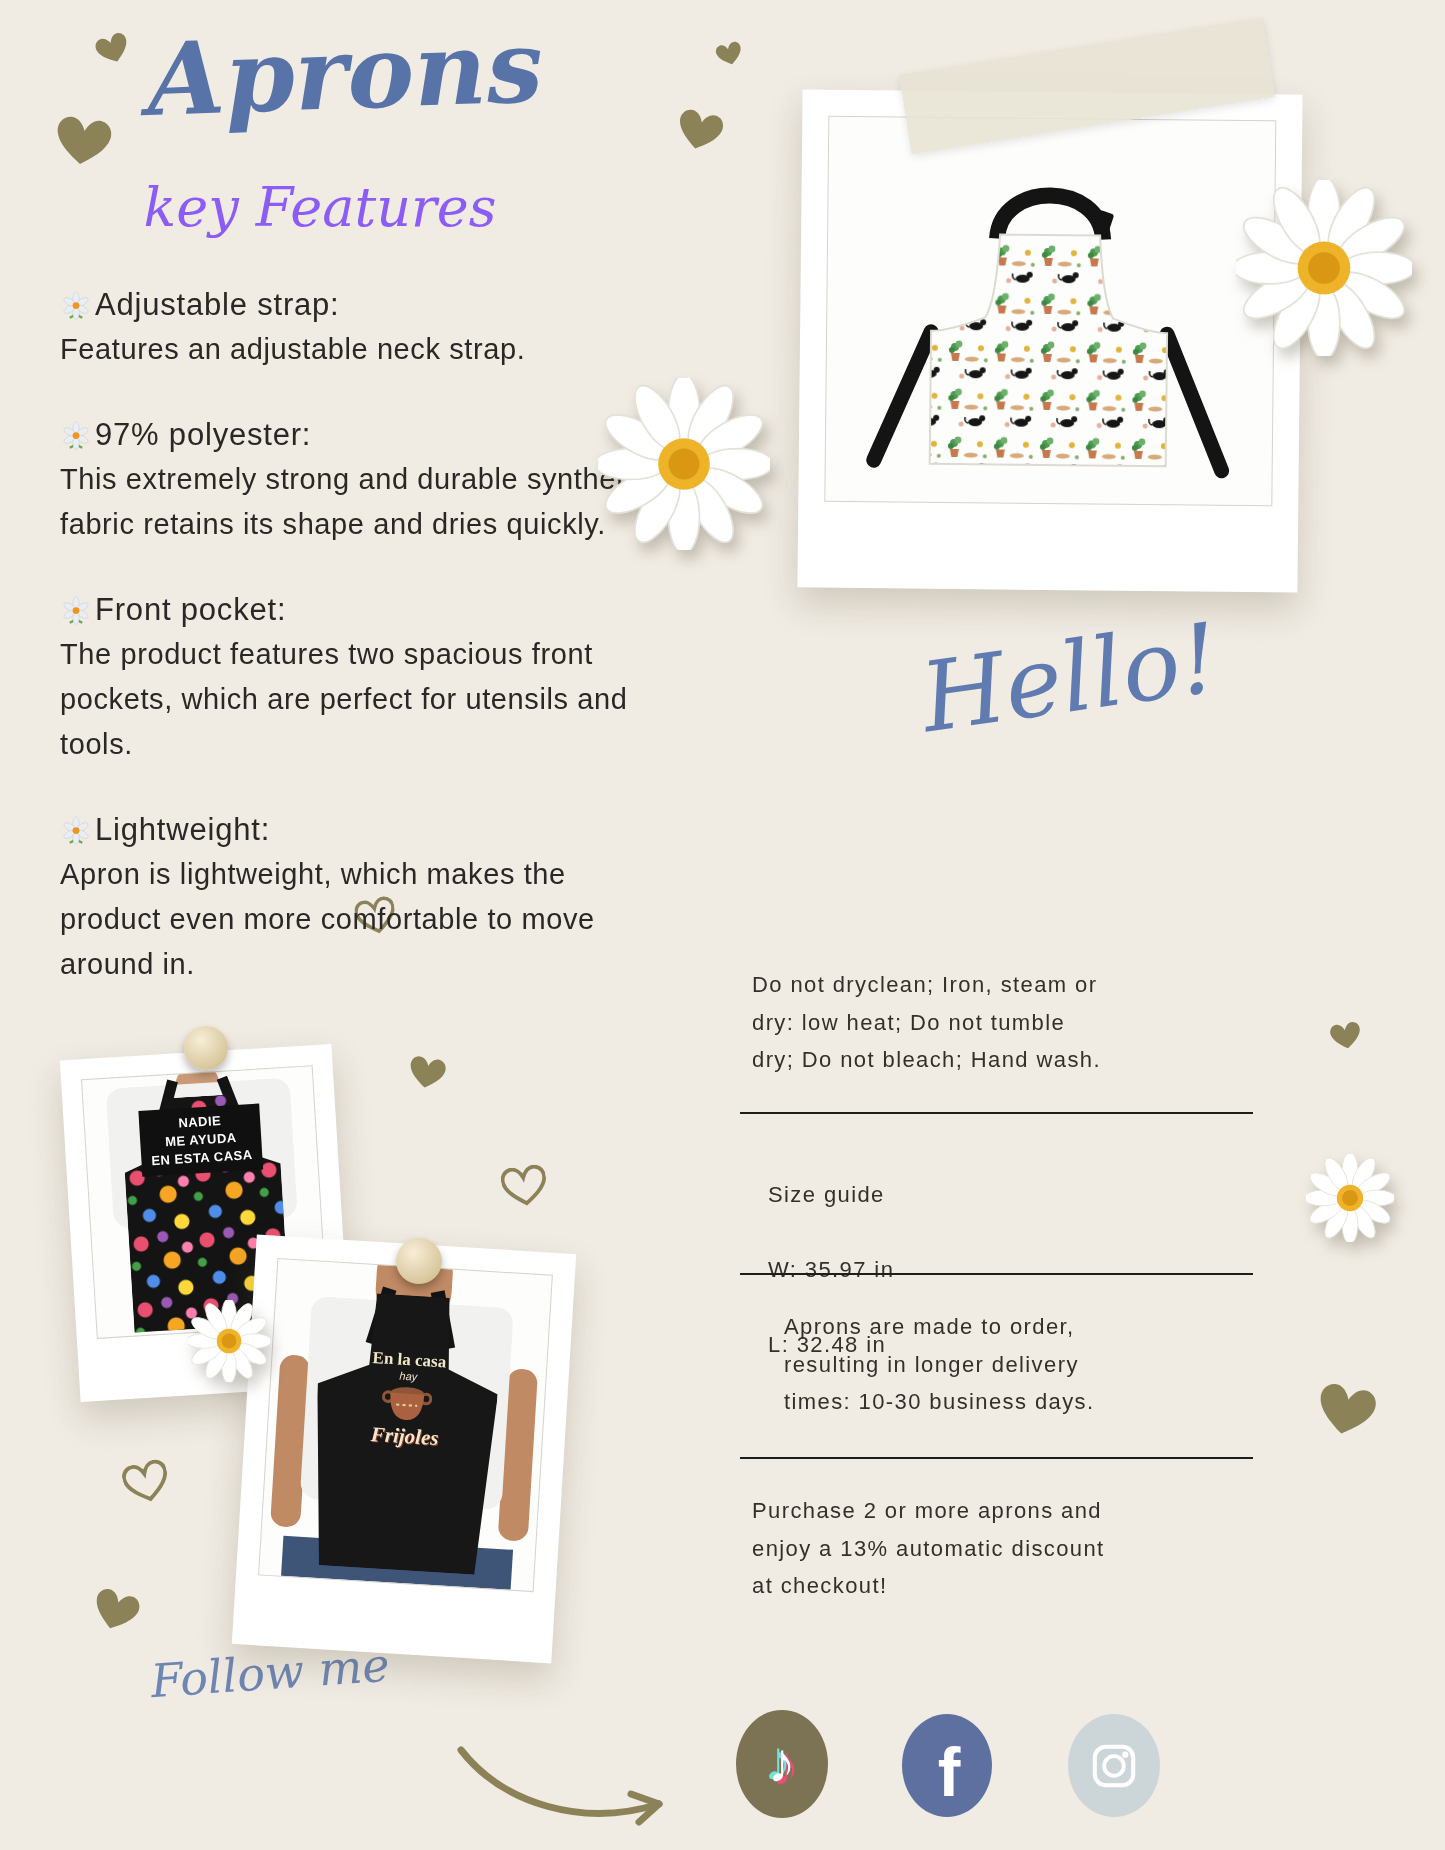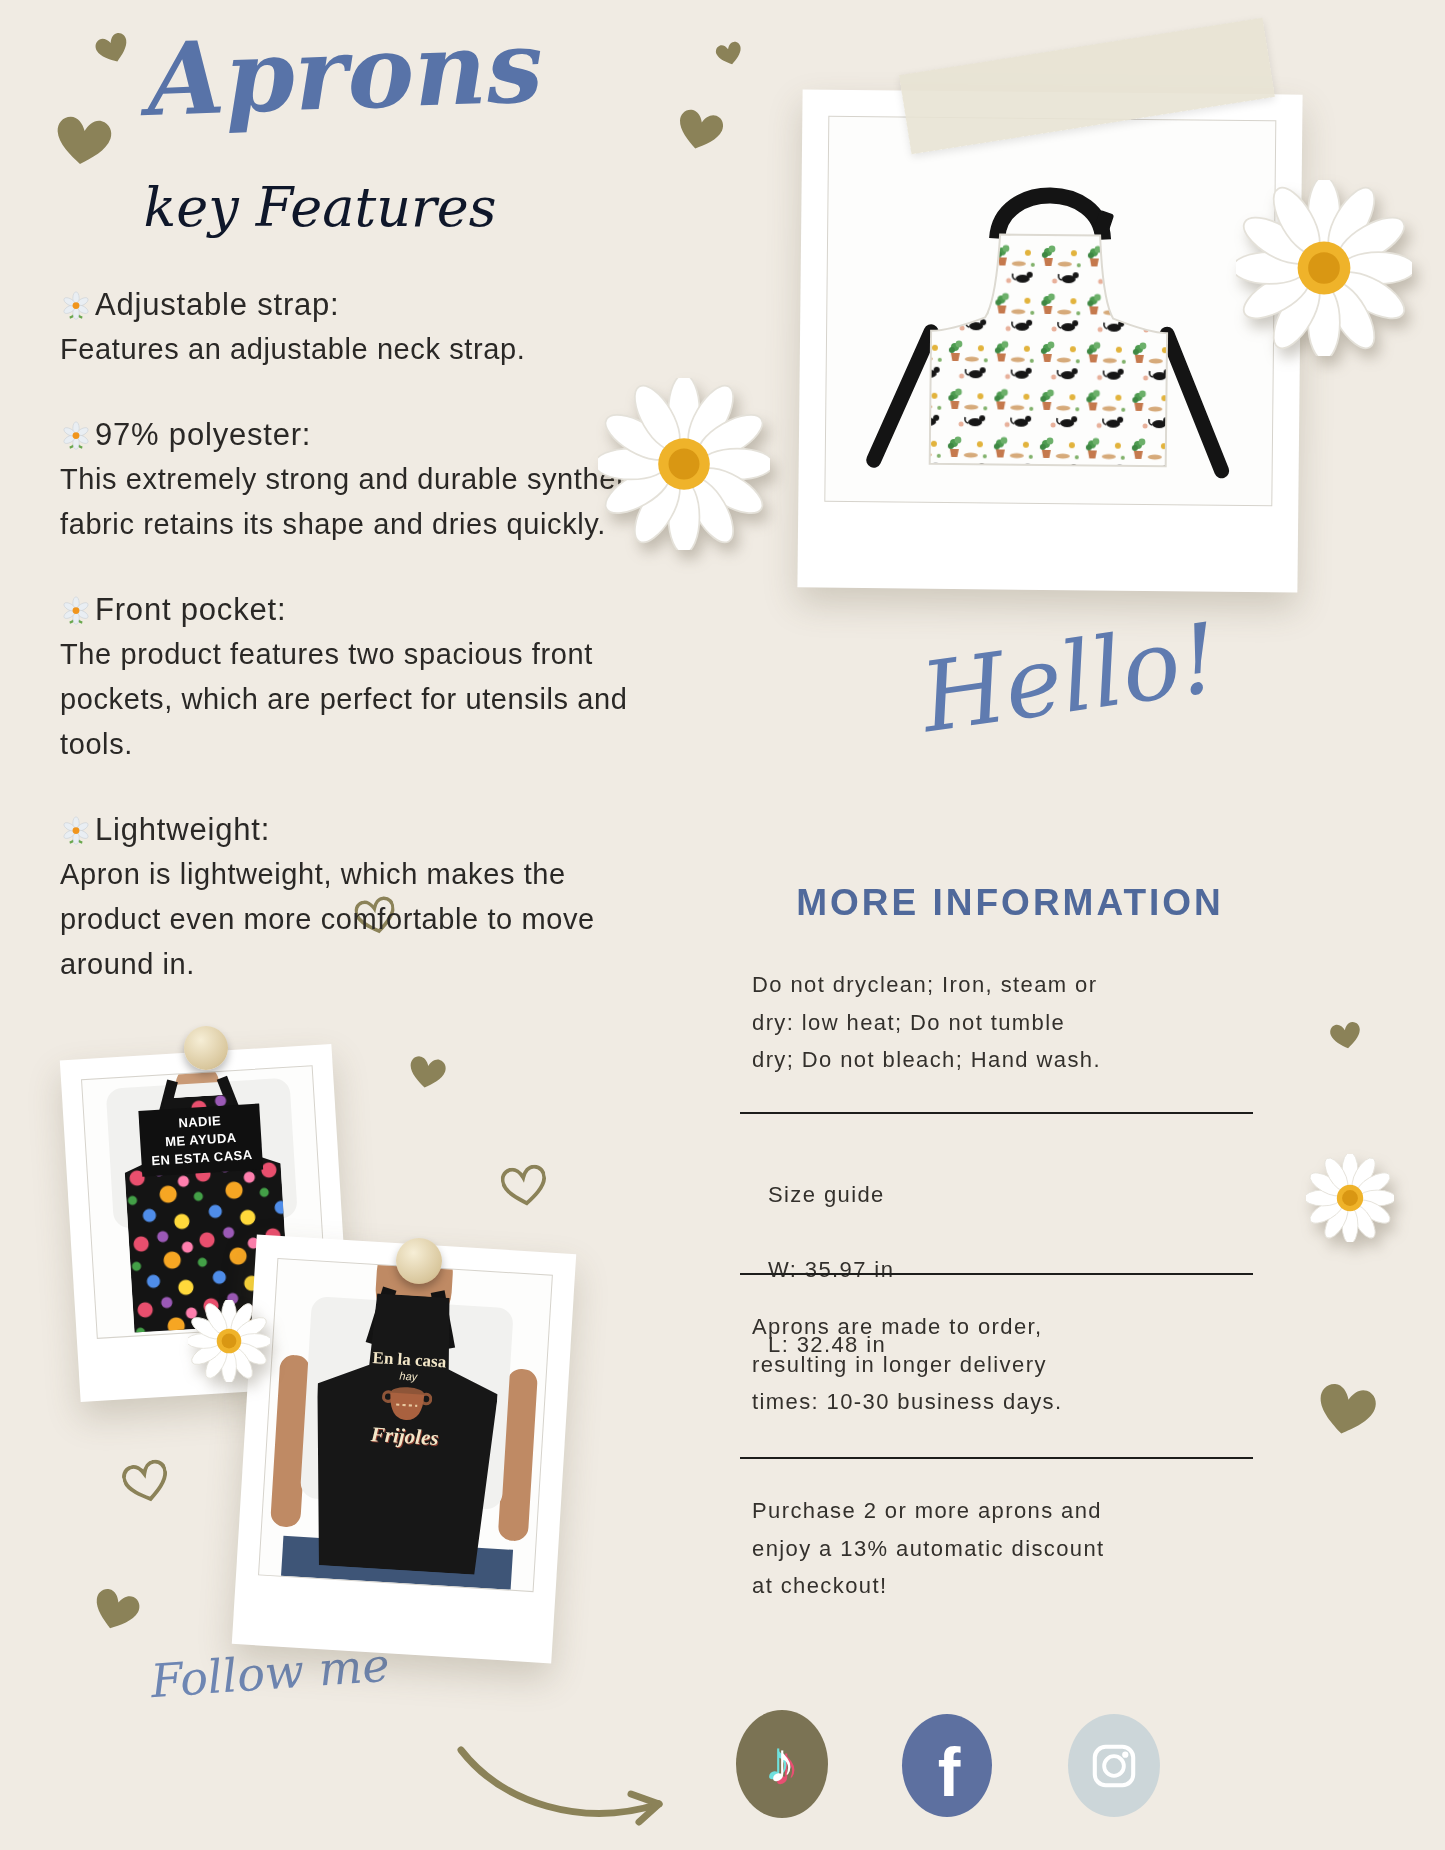--- a/index.html
+++ b/index.html
@@ -3,21 +3,21 @@
 <meta charset="utf-8">
 <style>
   html,body{margin:0;padding:0;background:#d8d4cc;}
   .page{position:relative;width:1445px;height:1850px;background:#f0ebe3;overflow:hidden;
         font-family:"Liberation Sans",sans-serif;color:#2a2826;}
   .script{font-family:"DejaVu Serif",serif;font-style:italic;}
   
   .title{position:absolute;left:120px;top:14px;width:450px;text-align:center;
          font-size:100px;font-weight:700;color:#5873a8;transform:rotate(-2deg);}
   .subtitle{position:absolute;left:110px;top:176px;width:420px;text-align:center;
-            font-size:54px;color:#0f172a;}
+            font-size:54px;color:#8b5cf6;}
   
   .features{position:absolute;left:60px;top:282px;width:650px;}
   .feature{margin-bottom:40px;}
   .feature-heading{display:flex;align-items:center;font-size:31px;letter-spacing:.8px;line-height:45px;}
   .bullet{width:32px;height:32px;margin-right:3px;flex:0 0 auto;}
   .feature-body{font-size:29px;letter-spacing:.6px;line-height:45px;white-space:pre-line;}
   
   .polaroid{background:#ffffff;box-shadow:0 16px 34px rgba(90,80,55,.22);position:absolute;}
   .polaroid .photo{position:absolute;background:#fdfdfc;border:1px solid #d6d3cc;overflow:hidden;}
   .polaroid-top{left:800px;top:92px;width:500px;height:498px;transform:rotate(.6deg);z-index:2;}
@@ -36,21 +36,21 @@
   .heart{position:absolute;color:#8b8258;}
   
   .hello{position:absolute;left:850px;top:622px;width:440px;text-align:center;
          font-size:96px;color:#5f7bb0;transform:rotate(-8deg);}
   .mi-heading{position:absolute;left:760px;top:882px;width:500px;text-align:center;
               font-size:37px;font-weight:700;letter-spacing:3px;color:#50699b;}
   .mi-text{position:absolute;font-size:22px;letter-spacing:1.4px;line-height:37.5px;
            white-space:pre-line;color:#33302c;}
   .mi-care{left:752px;top:966px;}
   .mi-size{left:768px;top:1138px;}
-  .mi-order{left:752px;top:1308px;}
+  .mi-order{left:784px;top:1308px;}
   .mi-discount{left:752px;top:1492px;}
   .divider{position:absolute;left:740px;width:513px;height:2px;background:#1d1d1b;}
   .divider-1{top:1112px;} .divider-2{top:1273px;} .divider-3{top:1457px;}
   
   .polaroid-a{left:70px;top:1052px;width:272px;height:342px;transform:rotate(-3.5deg);z-index:4;}
   .polaroid-a .photo{left:20px;top:20px;right:20px;bottom:62px;}
   .polaroid-b{left:244px;top:1244px;width:320px;height:410px;transform:rotate(3.5deg);z-index:5;}
   .polaroid-b .photo{left:22px;top:22px;right:22px;bottom:70px;}
   .pin{position:absolute;border-radius:50%;z-index:7;
        background:radial-gradient(circle at 38% 32%,#f6eed6,#d9c79d 70%,#bfa87c);
@@ -258,21 +258,20 @@
 
   <svg class="daisy daisy-left">
       <use href="#sym-daisy"></use>
     </svg>
   <svg class="daisy daisy-topright">
       <use href="#sym-daisy"></use>
     </svg>
 
   <div class="hello script">Hello!</div>
 
-  <div class="mi-heading">MORE INFORMATION</div>
   <div class="mi-text mi-care">Do not dryclean; Iron, steam or
 dry: low heat; Do not tumble
 dry; Do not bleach; Hand wash.</div>
   <div class="divider divider-1"></div>
   <div class="mi-text mi-size">
     <div>Size guide</div>
     <div>W: 35.97 in</div>
     <div>L: 32.48 in</div>
   </div>
   <div class="divider divider-2"></div>

